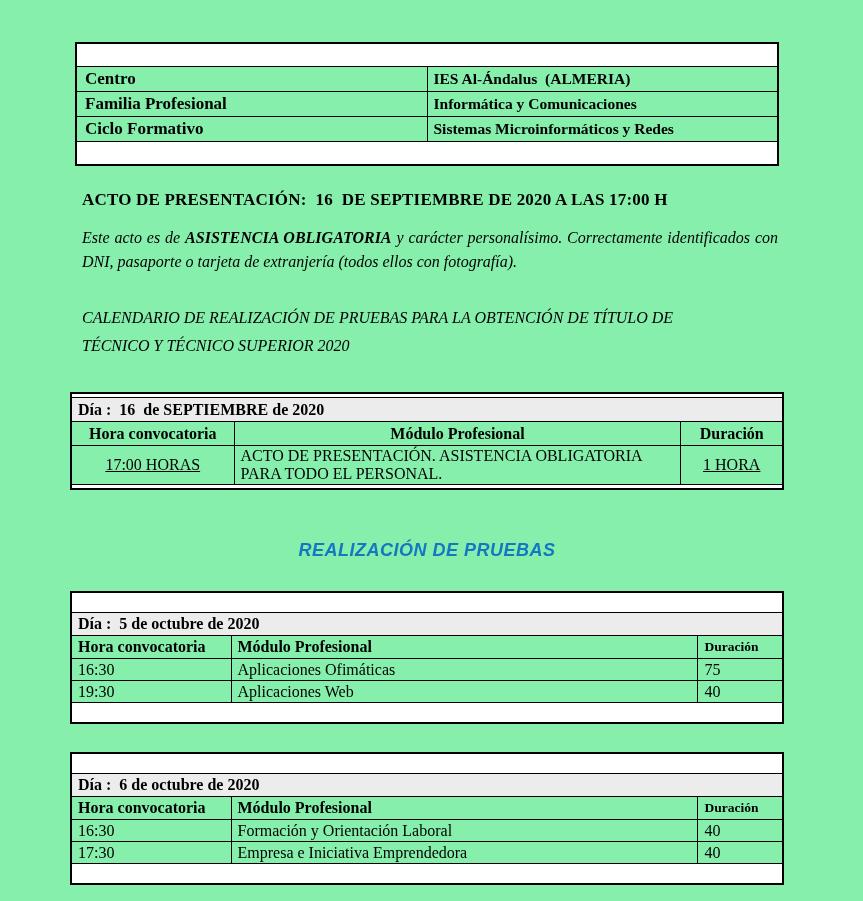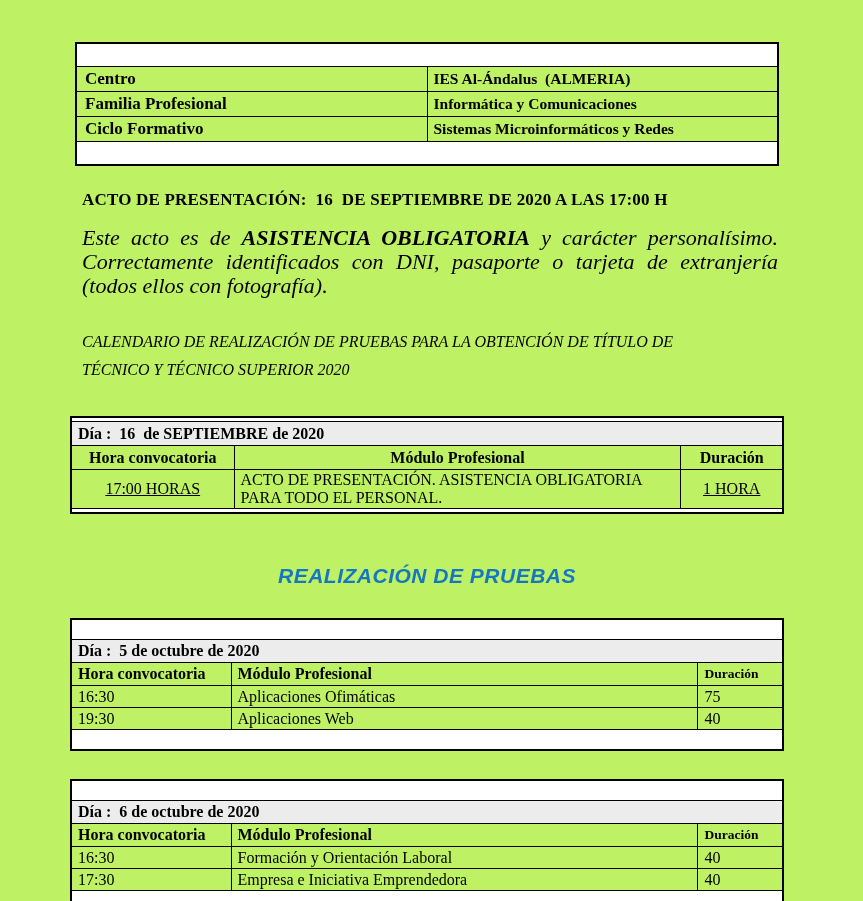--- a/index.html
+++ b/index.html
@@ -8,21 +8,21 @@
     background: #ffffff;
     width: 863px;
     height: 901px;
     overflow: hidden;
     font-family: "Liberation Serif", serif;
     color: #000000;
   }
   .page {
     width: 863px;
     height: 901px;
-    background: #bef264;
+    background: #86efac;
     box-sizing: border-box;
     padding: 42px 79px 0 70px;
   }
   .pre { white-space: pre-wrap; }
 
   
   table.doc {
     border-collapse: collapse;
     border: 2px solid #000;
     width: 714px;
@@ -55,21 +55,21 @@
 
   
   .acto-heading {
     margin: 24px 0 0 12px;
     font-size: 17px;
     font-weight: bold;
     letter-spacing: 0.2px;
   }
   .notice {
     margin: 16px 6px 0 12px;
-    font-size: 22px;
+    font-size: 16px;
     font-style: italic;
     line-height: 24px;
     text-align: justify;
   }
   .notice b { font-weight: bold; }
   .calendar-note {
     margin: 30px 40px 0 12px;
     font-size: 16px;
     font-style: italic;
     line-height: 28px;
@@ -90,21 +90,21 @@
   table.sept td.m { text-align: left; line-height: 18px; }
   table.sept tr.data td { height: 36px; }
 
   
   .section-title {
     margin: 50px 0 0 0;
     text-align: center;
     font-family: "Liberation Sans", sans-serif;
     font-weight: bold;
     font-style: italic;
-    font-size: 21px;
+    font-size: 18px;
     color: #1577C1;
     letter-spacing: 0.5px;
   }
 
   
   table.oct { font-size: 16px; }
   table.oct col.c1 { width: 160px; }
   table.oct col.c3 { width: 85px; }
   table.oct td { height: 19px; vertical-align: middle; }
   table.oct td.day {

